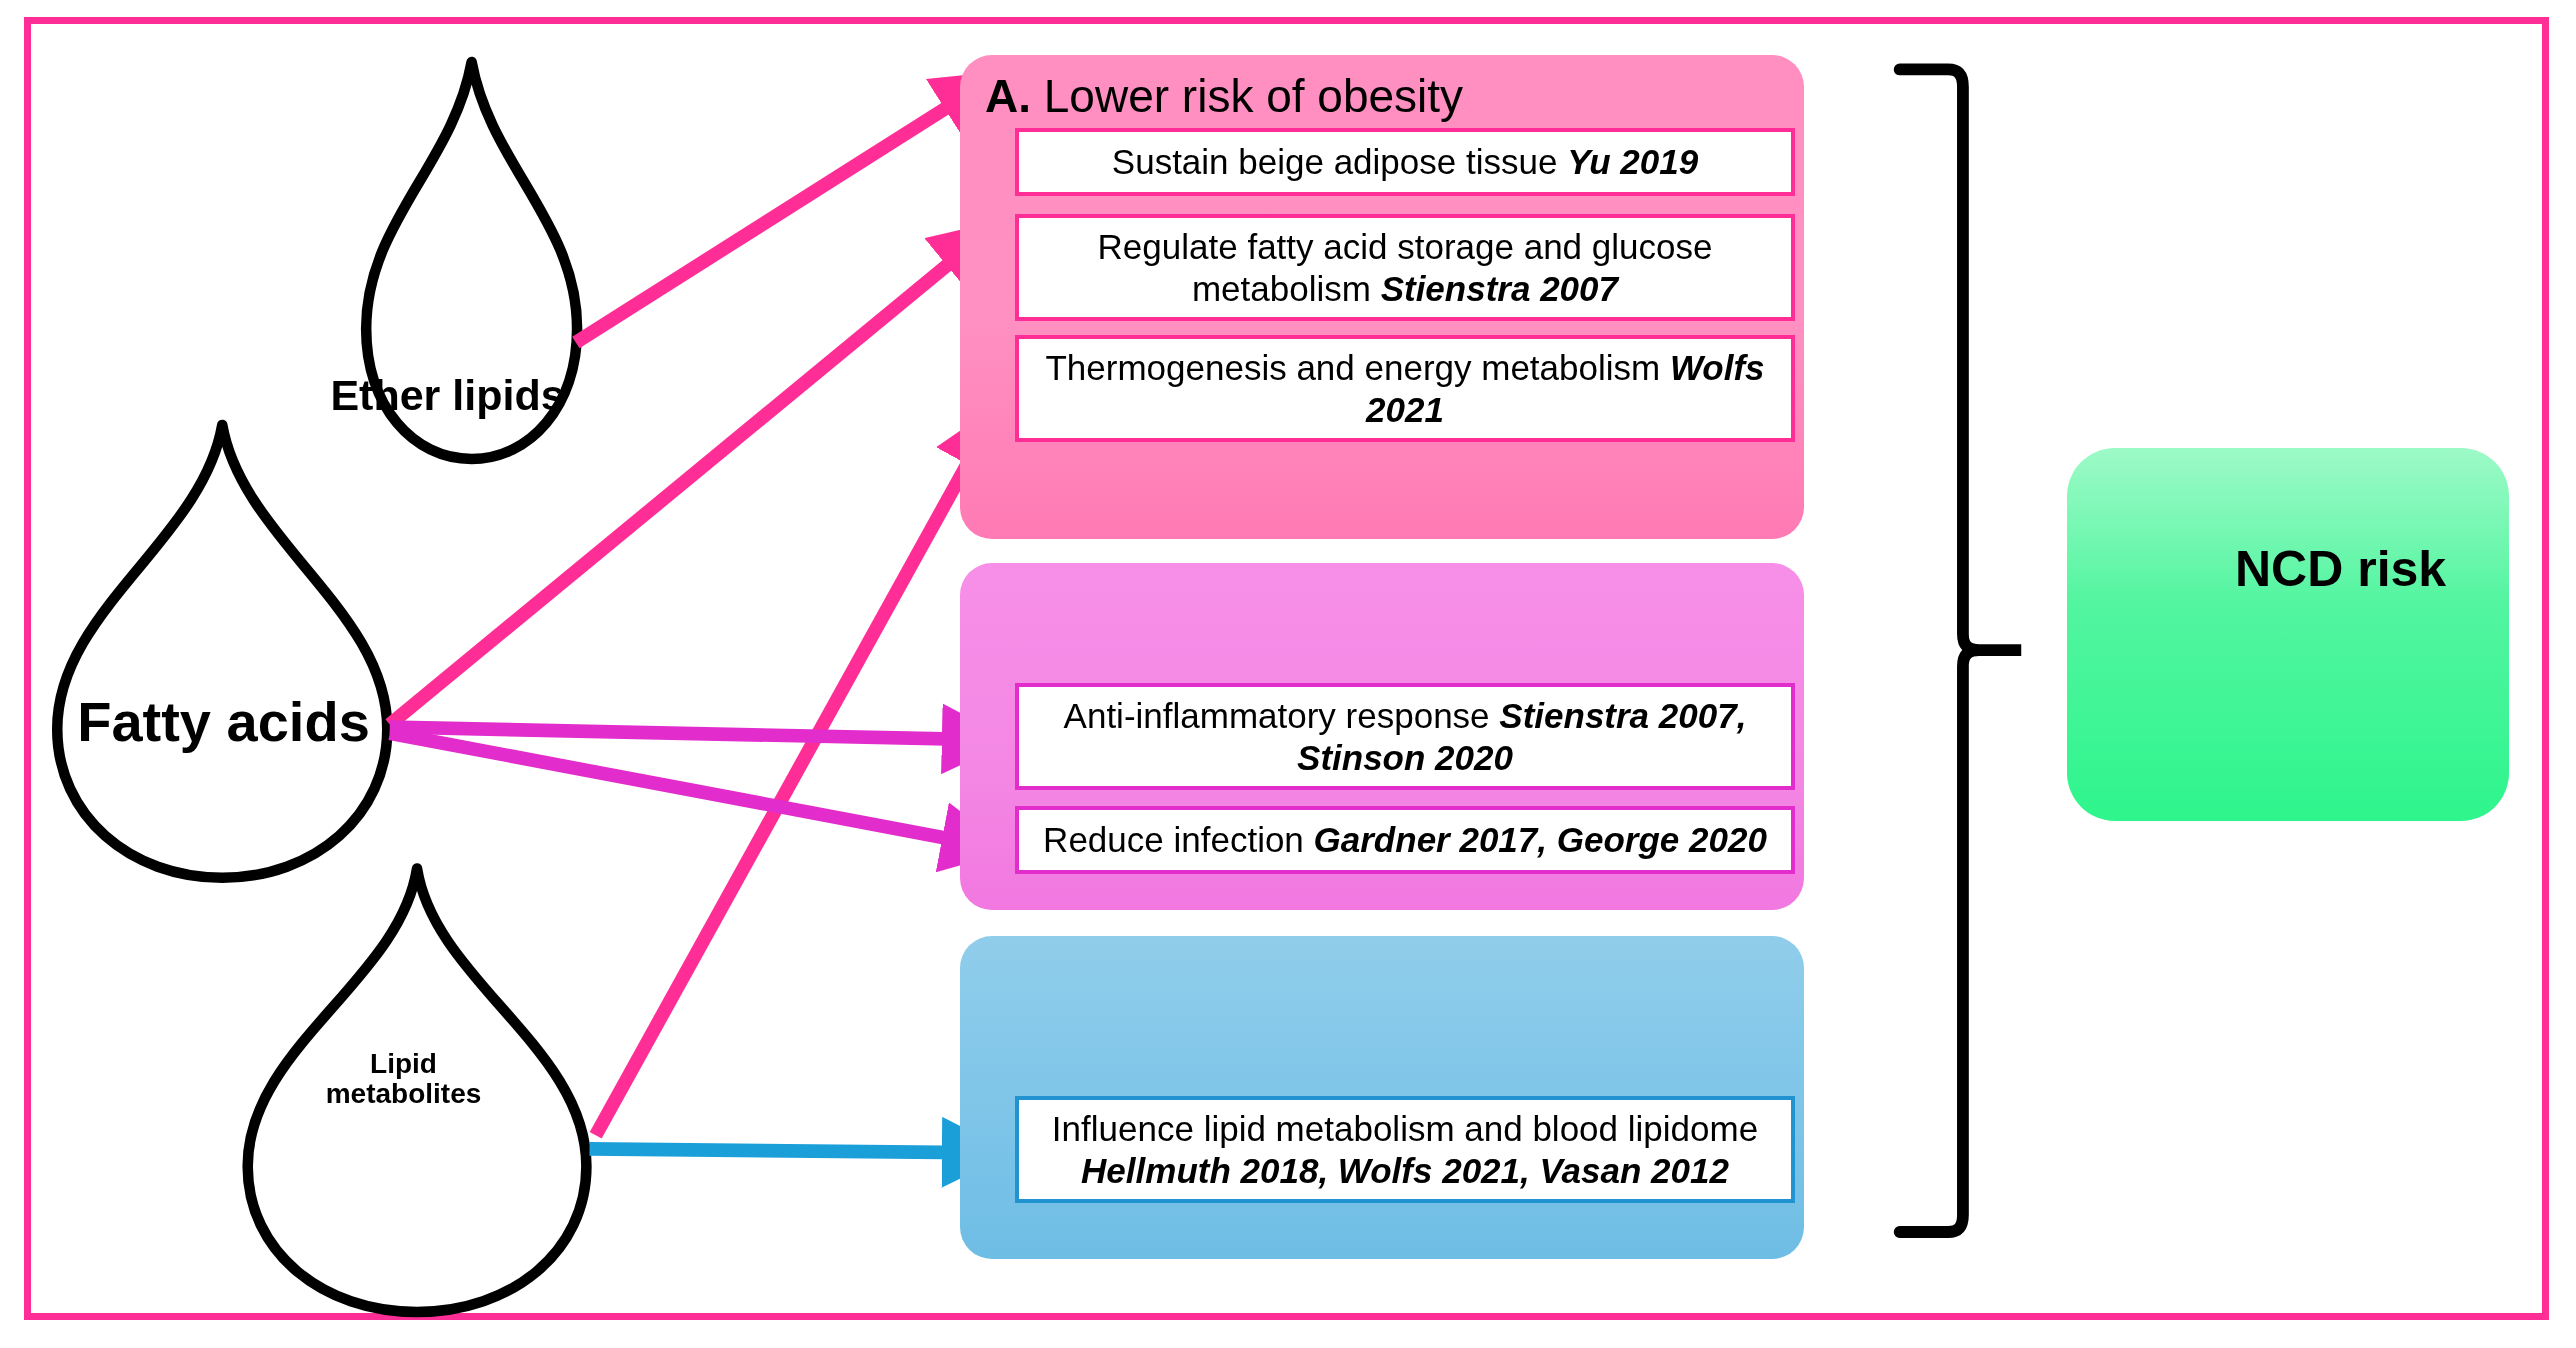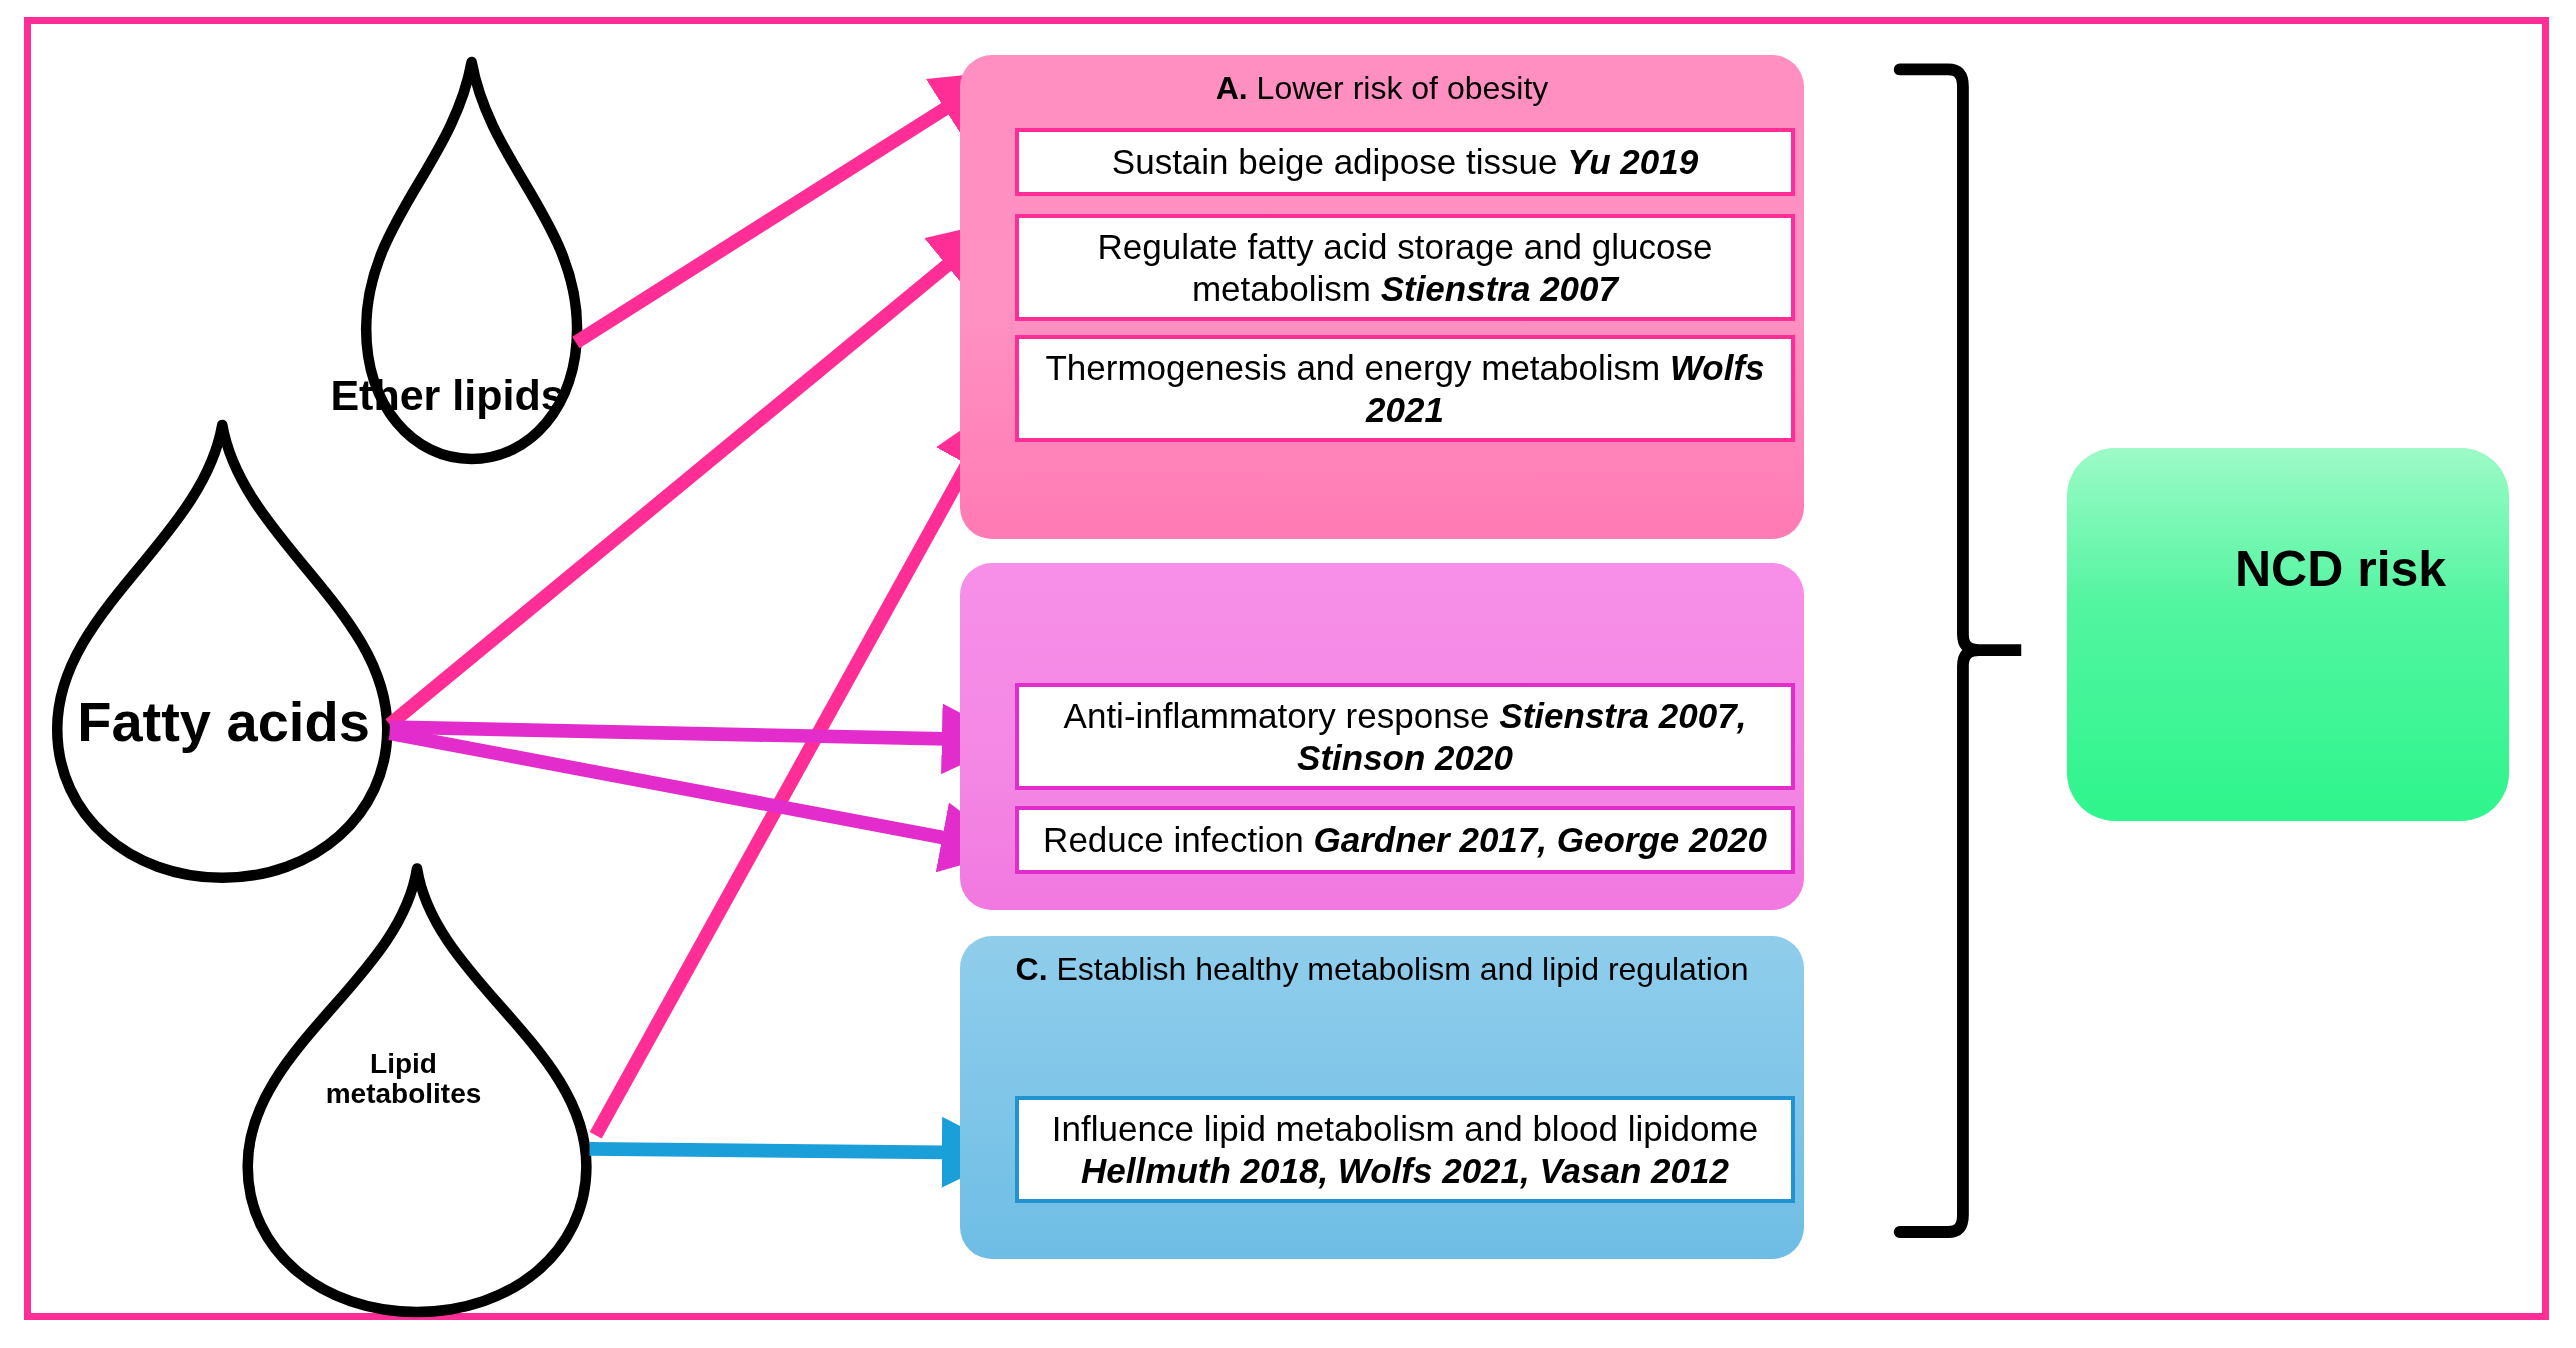--- a/index.html
+++ b/index.html
@@ -64,23 +64,23 @@
     left: 960px; top: 563px; width: 844px; height: 347px;
     background: linear-gradient(to bottom, #f78fe8 0%, #f487e4 60%, #f178e0 100%);
   }
   #panel-c {
     left: 960px; top: 936px; width: 844px; height: 323px;
     background: linear-gradient(to bottom, #90cdeb 0%, #7cc4e8 60%, #6ebde5 100%);
   }
   .panel-title {
     position: absolute;
     left: 0; right: 0;
-    text-align: center;
-    color: #000000;
-    font-size: 32px;
+    text-align: left;
+    color: #000000;
+    font-size: 46px;
     line-height: 1.12;
     padding: 0 25px;
     box-sizing: border-box;
   }
   .panel-title .ltr { font-weight: bold; }
   #panel-a .panel-title { top: 16px; }
   #panel-b .panel-title { top: 16px; }
   #panel-c .panel-title { top: 16px; }
 
   
@@ -263,23 +263,20 @@
     <div class="stmt" id="stmt-b1">
       <span><span>Anti-inflammatory response </span><span class="cite">Stienstra 2007, Stinson 2020</span></span>
     </div>
 
     <div class="stmt" id="stmt-b2">
       <span><span>Reduce infection </span><span class="cite">Gardner 2017, George 2020</span></span>
     </div>
   </div>
 
   <div class="panel" id="panel-c">
-    <div class="panel-title">
-      <span class="ltr">C.</span><span> Establish healthy metabolism and lipid regulation</span>
-    </div>
 
     <div class="stmt" id="stmt-c1">
       <span><span>Influence lipid metabolism and blood lipidome </span><span class="cite">Hellmuth 2018, Wolfs 2021, Vasan 2012</span></span>
     </div>
   </div>
 
   <div id="ncd-box">
     <div id="ncd-label">NCD risk</div>
   </div>
 

